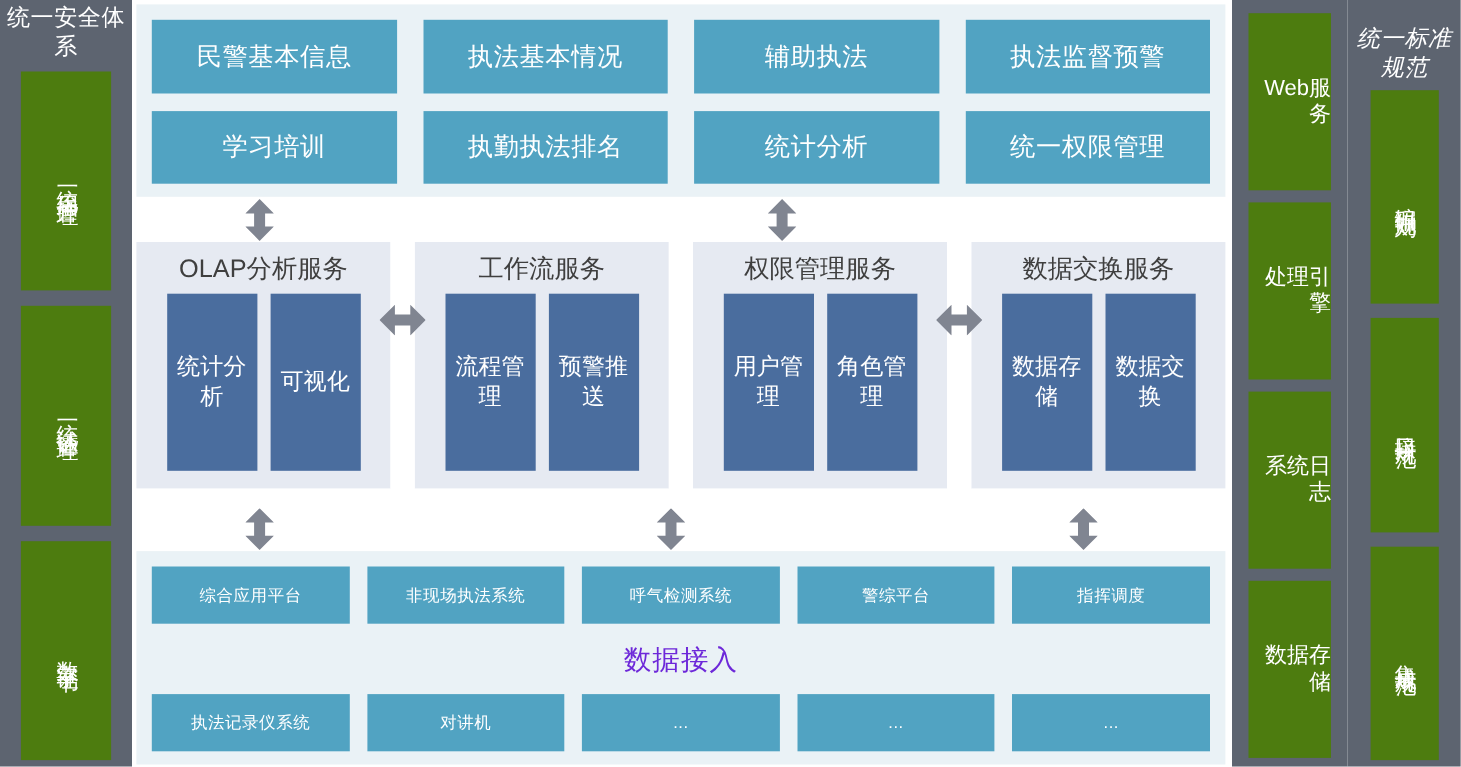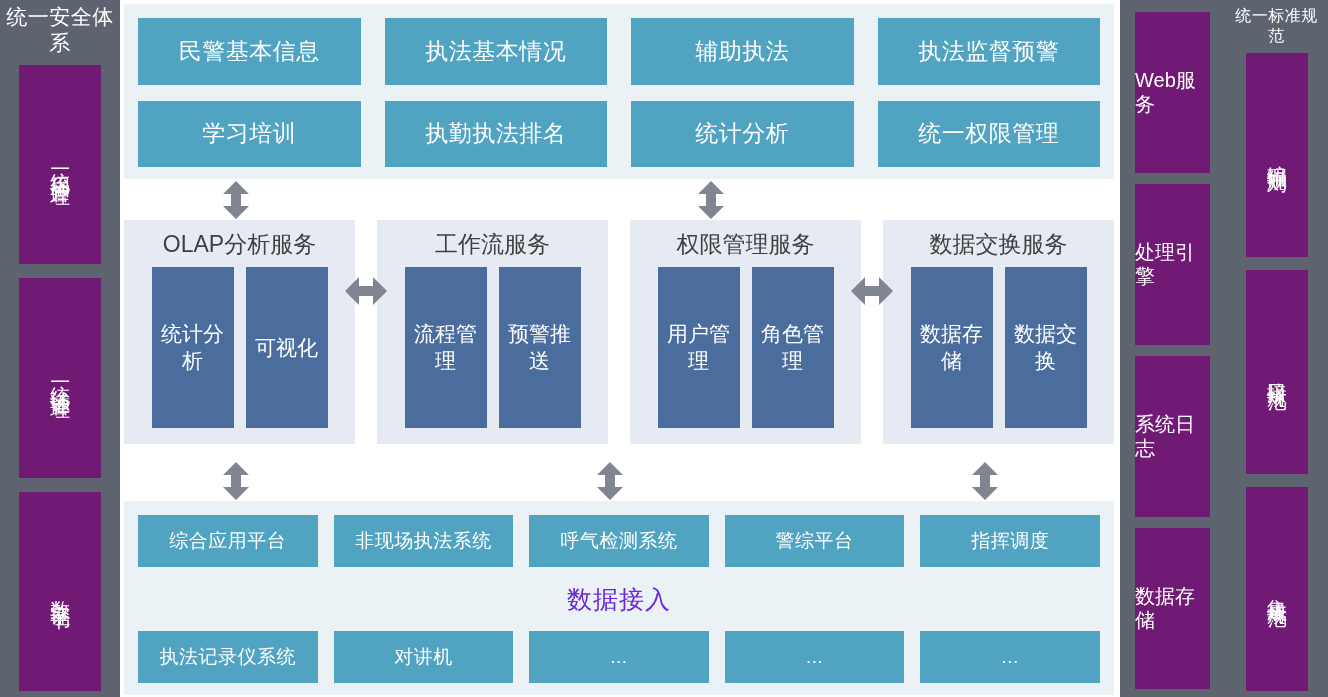--- a/index.html
+++ b/index.html
@@ -32,29 +32,29 @@
   .side-title {
     color: #ffffff;
     text-align: center;
     line-height: 1.22;
     font-weight: 400;
     padding: 6px 4px 0 4px;
     letter-spacing: 0.5px;
   }
   .side-col.left .side-title { font-size: 21px; padding-top: 4px; }
   .side-col.mon  .side-title { font-size: 21px; padding-top: 14px; }
-  .side-col.std  .side-title { font-size: 16px; padding-top: 6px; }
+  .side-col.std  .side-title { font-size: 21px; padding-top: 23px; font-style: italic; }
 
   .side-box {
-    background: #701a75;
+    background: #4d7c0f;
     color: #ffffff;
     display: flex;
     align-items: center;
     justify-content: center;
-    text-align: left;
+    text-align: right;
     font-size: 20px;
     line-height: 1.18;
   }
   
   .side-box.vert {
     writing-mode: vertical-rl;
     text-orientation: upright;
     letter-spacing: 3px;
     font-size: 20px;
   }
@@ -194,21 +194,21 @@
     display: flex;
     flex-direction: column;
     position: relative;
   }
   .data-row {
     display: grid;
     grid-template-columns: repeat(5, 1fr);
     column-gap: 16px;
     height: 52px;
   }
-  .data-row .tile-teal { font-size: 19px; }
+  .data-row .tile-teal { font-size: 15px; }
   .data-center-label {
     flex: 1 1 auto;
     display: flex;
     align-items: center;
     justify-content: center;
     color: #6d28d9;
     font-size: 25px;
     letter-spacing: 1px;
   }
 

